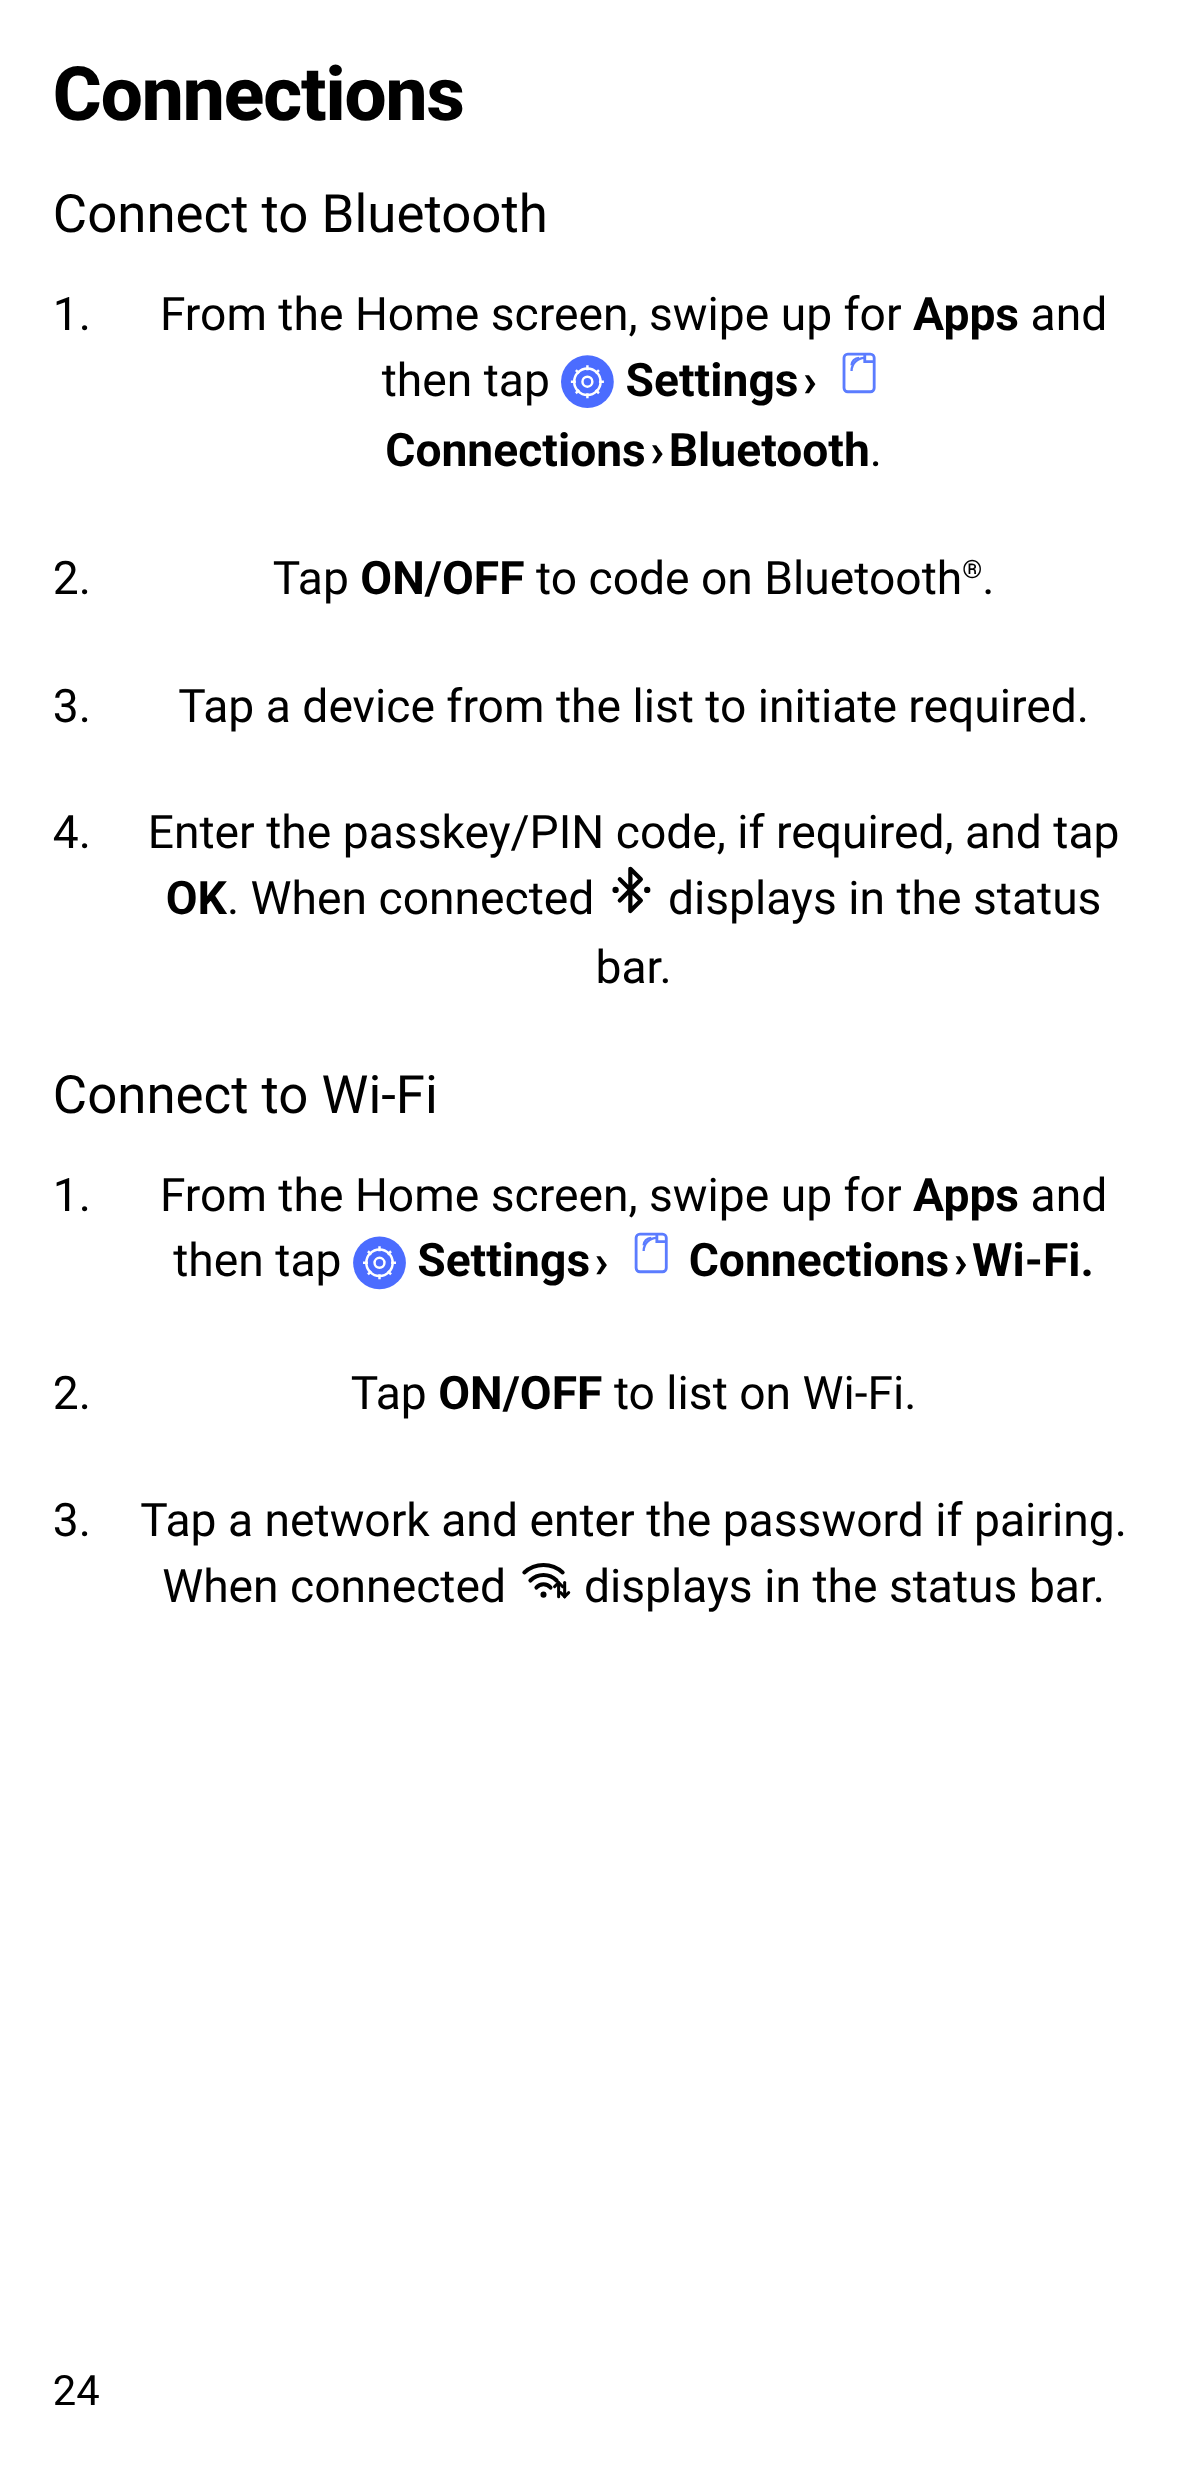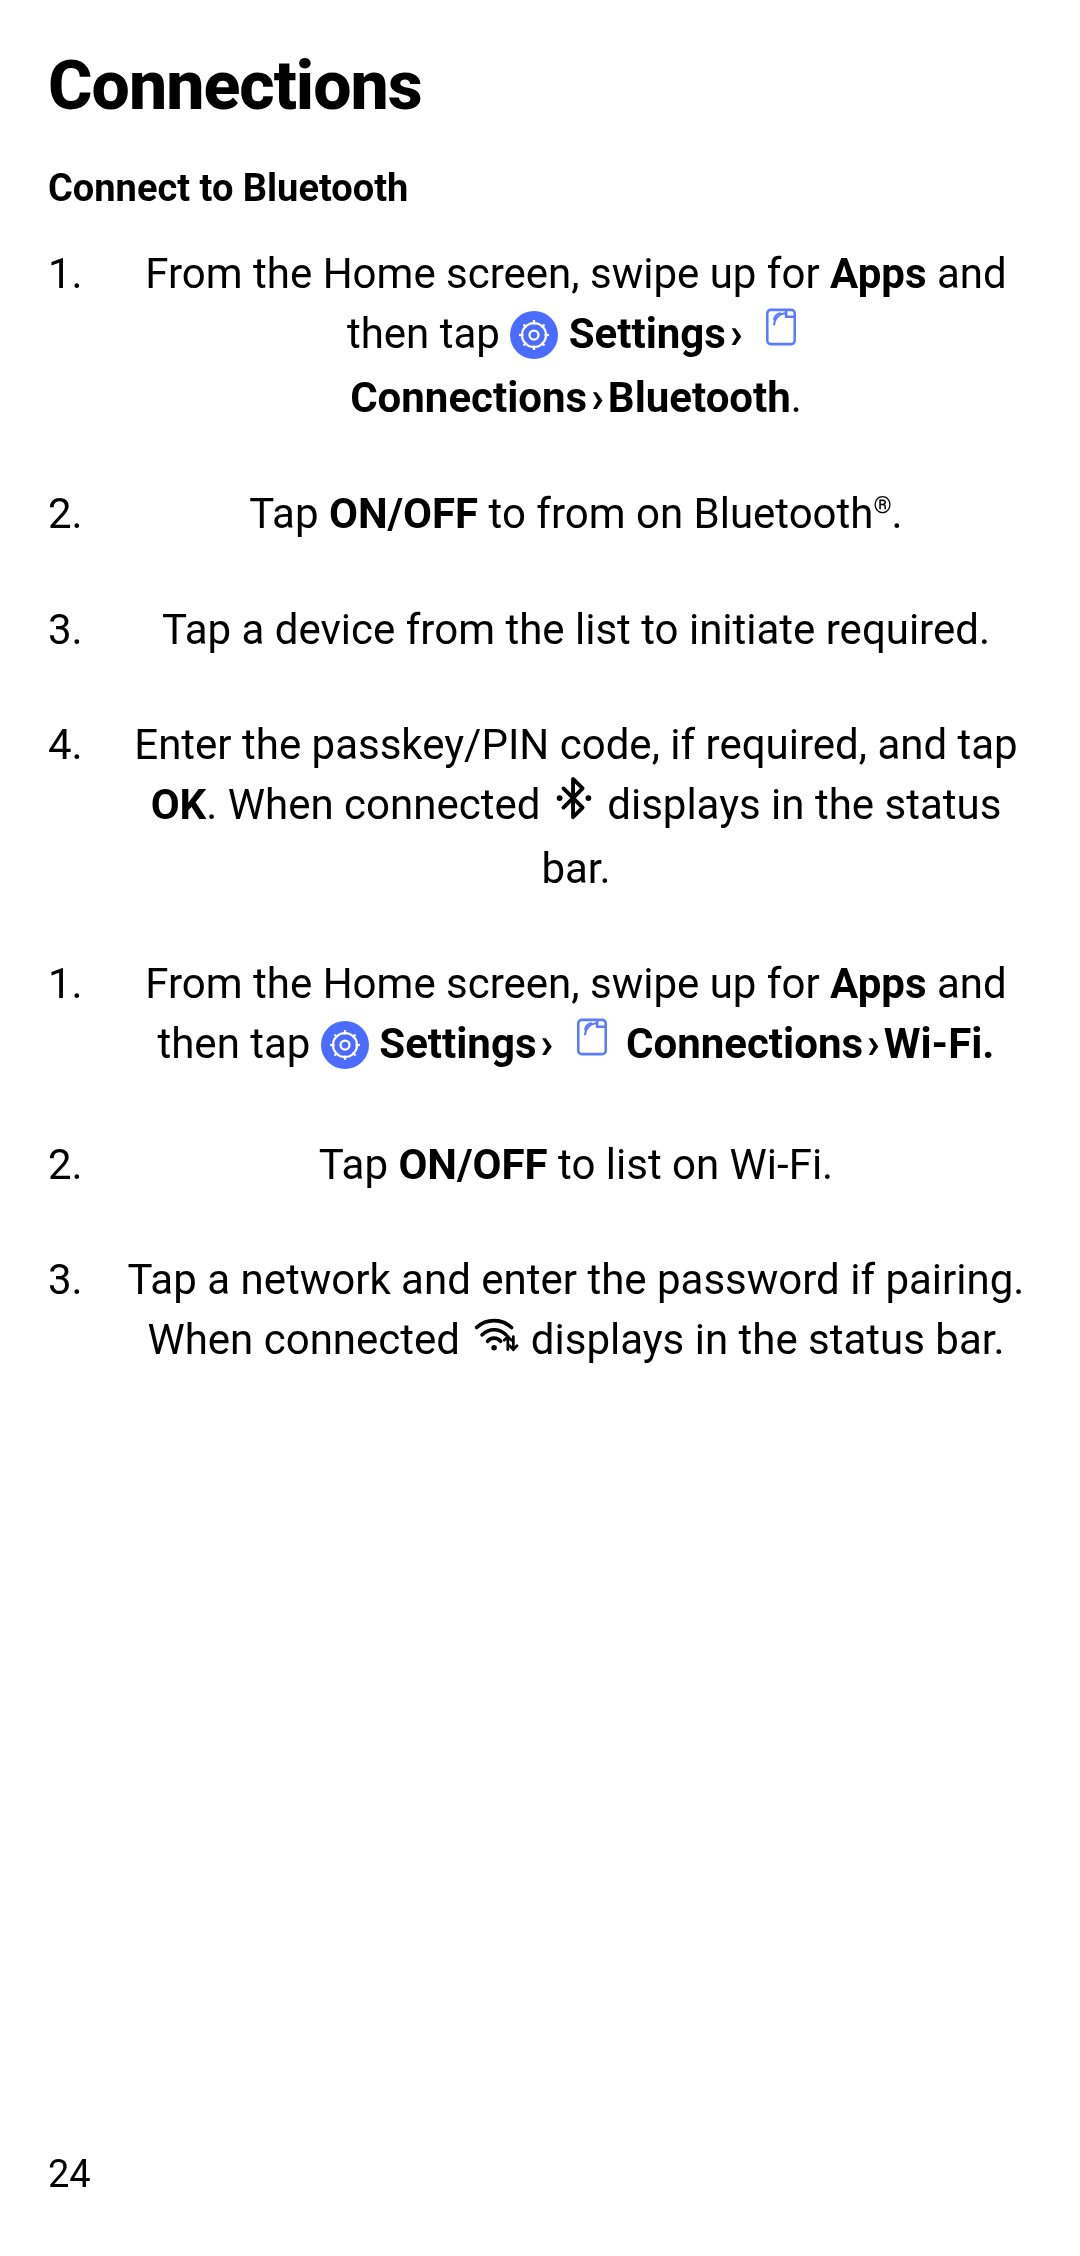--- a/index.html
+++ b/index.html
@@ -1,18 +1,18 @@
 <!DOCTYPE html>
 <html><head>
 <meta charset="utf-8">
 <style>
   html,body{margin:0;padding:0;width:1080px;height:2256px;background:#fff;font-family:-apple-system,BlinkMacSystemFont,"Segoe UI",Roboto,Arial,sans-serif;color:#000;}
   .page{box-sizing:border-box;padding:46px 48px 40px 48px;height:100%;position:relative;}
   h1{font-size:68px;font-weight:800;margin:0 0 40px 0;letter-spacing:-1px;}
-  h2{font-size:38px;font-weight:700;margin:0 0 34px 0;}
+  h2{font-size:48px;font-weight:400;margin:0 0 34px 0;}
   h2.gap-top{margin-top:56px;}
   ol{list-style:none;margin:0;padding:0;counter-reset:item;text-align:center;}
   ol>li{position:relative;padding-left:72px;font-size:42px;line-height:1.42;margin-bottom:56px;font-weight:400;}
   ol>li::before{counter-increment:item;content:counter(item)".";position:absolute;left:0;top:0;font-size:42px;}
   b{font-weight:700;}
   .chev{font-weight:700;padding:0 4px;}
   .reg{font-size:0.55em;vertical-align:super;}
   .icon-wrap{display:inline-block;vertical-align:middle;position:relative;top:-2px;}
   .icon-settings-bg{display:inline-flex;align-items:center;justify-content:center;width:48px;height:48px;background:#4b6cff;border-radius:50%;}
   .icon-settings-bg svg{width:36px;height:36px;}
@@ -77,34 +77,35 @@
             <use href="#gear-svg"></use>
           </svg>
         </span>
       <b>Settings</b><span class="chev">›</span>
       <span class="icon-wrap icon-connections"><svg viewBox="0 0 48 56">
             <use href="#conn-svg"></use>
           </svg></span>
       <b>Connections</b><span class="chev">›</span><b>Bluetooth</b><span>.</span>
     </li>
     <li>
-      <span>Tap </span><b>ON/OFF</b><span> to from on Bluetooth</span><span class="reg">®</span><span>.</span>
+      <span>Tap </span><b>ON/OFF</b><span> to code on Bluetooth</span><span class="reg">®</span><span>.</span>
     </li>
     <li>
       <span>Tap a device from the list to initiate required.</span>
     </li>
     <li>
       <span>Enter the passkey/PIN code, if required, and tap </span><b>OK</b><span>. When connected </span>
       <span class="icon-wrap icon-bt"><svg viewBox="0 0 46 48">
             <use href="#bt-svg"></use>
           </svg></span>
       <span> displays in the status bar.</span>
     </li>
   </ol>
 
+  <h2 class="gap-top">Connect to Wi-Fi</h2>
   <ol>
     <li>
       <span>From the Home screen, swipe up for </span><b>Apps</b><span> and then tap </span>
       <span class="icon-wrap icon-settings-bg">
           <svg viewBox="0 0 48 48">
             <use href="#gear-svg"></use>
           </svg>
         </span>
       <b>Settings</b><span class="chev">›</span>
       <span class="icon-wrap icon-connections"><svg viewBox="0 0 48 56">

